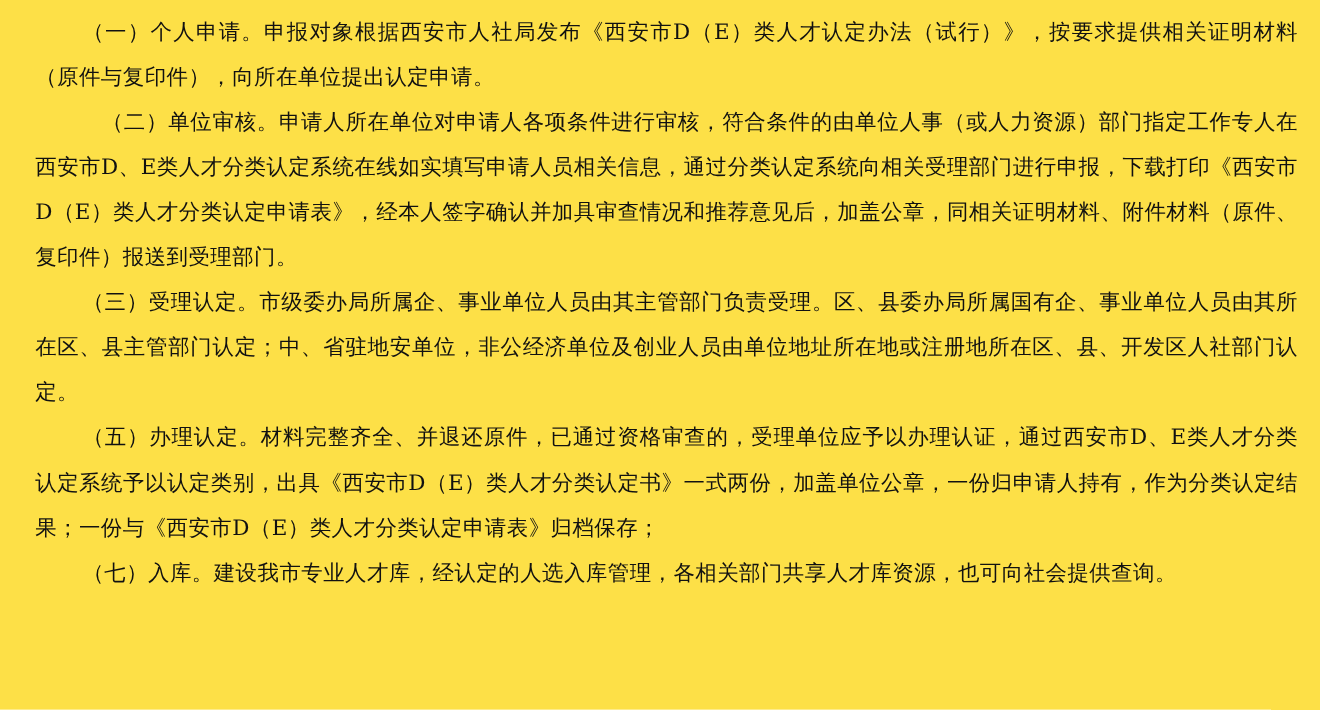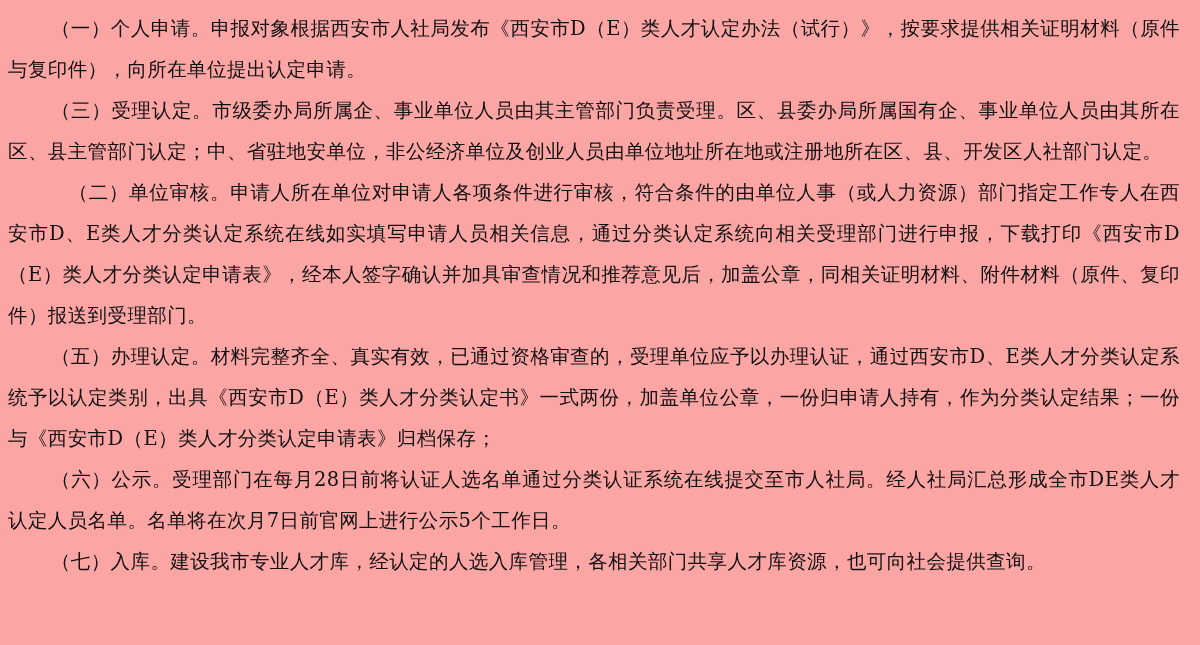--- a/index.html
+++ b/index.html
@@ -11,22 +11,22 @@
     width: 1200px;
     height: 645px;
     font-family: "DejaVu Serif", "Liberation Serif", serif;
     color: #1a1a1a;
     overflow: hidden;
   }
   .page {
     box-sizing: border-box;
     width: 1200px;
     height: 645px;
-    padding: 8px 20px 0 8px;
-    background: #fca5a5;
+    padding: 8px 20px 0 32px;
+    background: #fde047;
   }
   .para {
     font-size: 19.5px;
     line-height: 41px;
     text-align: justify;
     text-justify: inter-ideograph;
     letter-spacing: 0.4px;
     margin: 0 0 0 0;
     text-indent: 2.2em;
     color: #111111;
@@ -34,18 +34,17 @@
   }
   .para.indent-wide {
     text-indent: 3.1em;
   }
 </style>
 </head>
 <body>
 
 <div class="page">
   <p class="para">（一）个人申请。申报对象根据西安市人社局发布《西安市D（E）类人才认定办法（试行）》，按要求提供相关证明材料（原件与复印件），向所在单位提出认定申请。</p>
+  <p class="para indent-wide">（二）单位审核。申请人所在单位对申请人各项条件进行审核，符合条件的由单位人事（或人力资源）部门指定工作专人在西安市D、E类人才分类认定系统在线如实填写申请人员相关信息，通过分类认定系统向相关受理部门进行申报，下载打印《西安市D（E）类人才分类认定申请表》，经本人签字确认并加具审查情况和推荐意见后，加盖公章，同相关证明材料、附件材料（原件、复印件）报送到受理部门。</p>
   <p class="para">（三）受理认定。市级委办局所属企、事业单位人员由其主管部门负责受理。区、县委办局所属国有企、事业单位人员由其所在区、县主管部门认定；中、省驻地安单位，非公经济单位及创业人员由单位地址所在地或注册地所在区、县、开发区人社部门认定。</p>
-  <p class="para indent-wide">（二）单位审核。申请人所在单位对申请人各项条件进行审核，符合条件的由单位人事（或人力资源）部门指定工作专人在西安市D、E类人才分类认定系统在线如实填写申请人员相关信息，通过分类认定系统向相关受理部门进行申报，下载打印《西安市D（E）类人才分类认定申请表》，经本人签字确认并加具审查情况和推荐意见后，加盖公章，同相关证明材料、附件材料（原件、复印件）报送到受理部门。</p>
-  <p class="para">（五）办理认定。材料完整齐全、真实有效，已通过资格审查的，受理单位应予以办理认证，通过西安市D、E类人才分类认定系统予以认定类别，出具《西安市D（E）类人才分类认定书》一式两份，加盖单位公章，一份归申请人持有，作为分类认定结果；一份与《西安市D（E）类人才分类认定申请表》归档保存；</p>
-  <p class="para">（六）公示。受理部门在每月28日前将认证人选名单通过分类认证系统在线提交至市人社局。经人社局汇总形成全市DE类人才认定人员名单。名单将在次月7日前官网上进行公示5个工作日。</p>
+  <p class="para">（五）办理认定。材料完整齐全、并退还原件，已通过资格审查的，受理单位应予以办理认证，通过西安市D、E类人才分类认定系统予以认定类别，出具《西安市D（E）类人才分类认定书》一式两份，加盖单位公章，一份归申请人持有，作为分类认定结果；一份与《西安市D（E）类人才分类认定申请表》归档保存；</p>
   <p class="para">（七）入库。建设我市专业人才库，经认定的人选入库管理，各相关部门共享人才库资源，也可向社会提供查询。</p>
 </div>
 
 </body></html>

